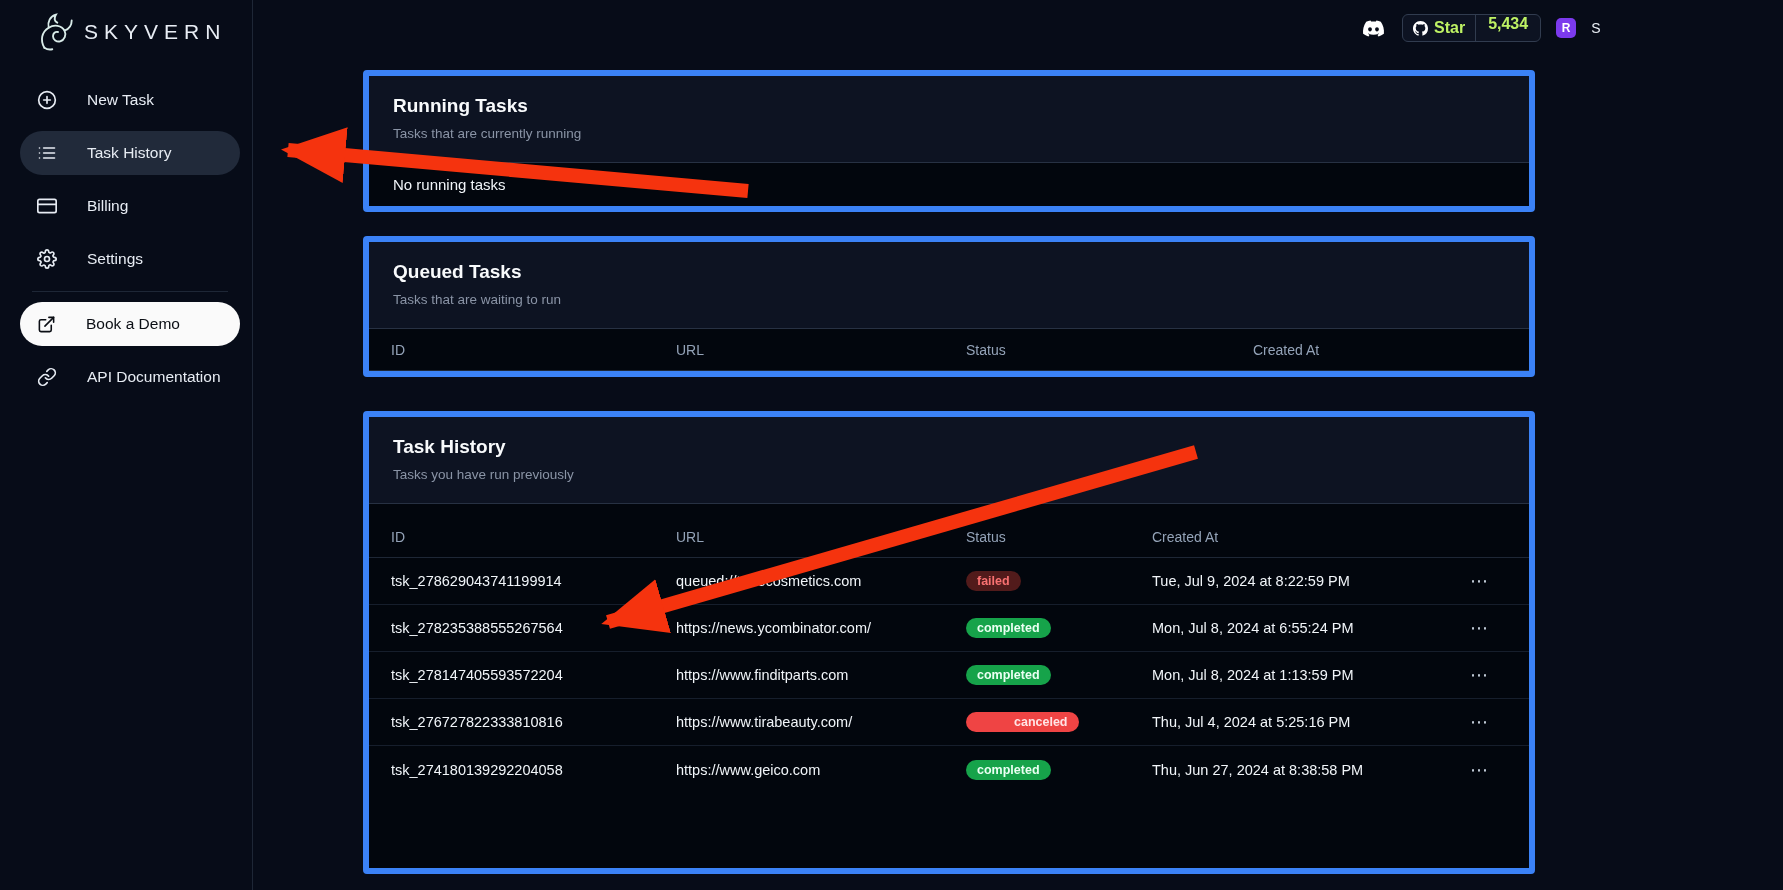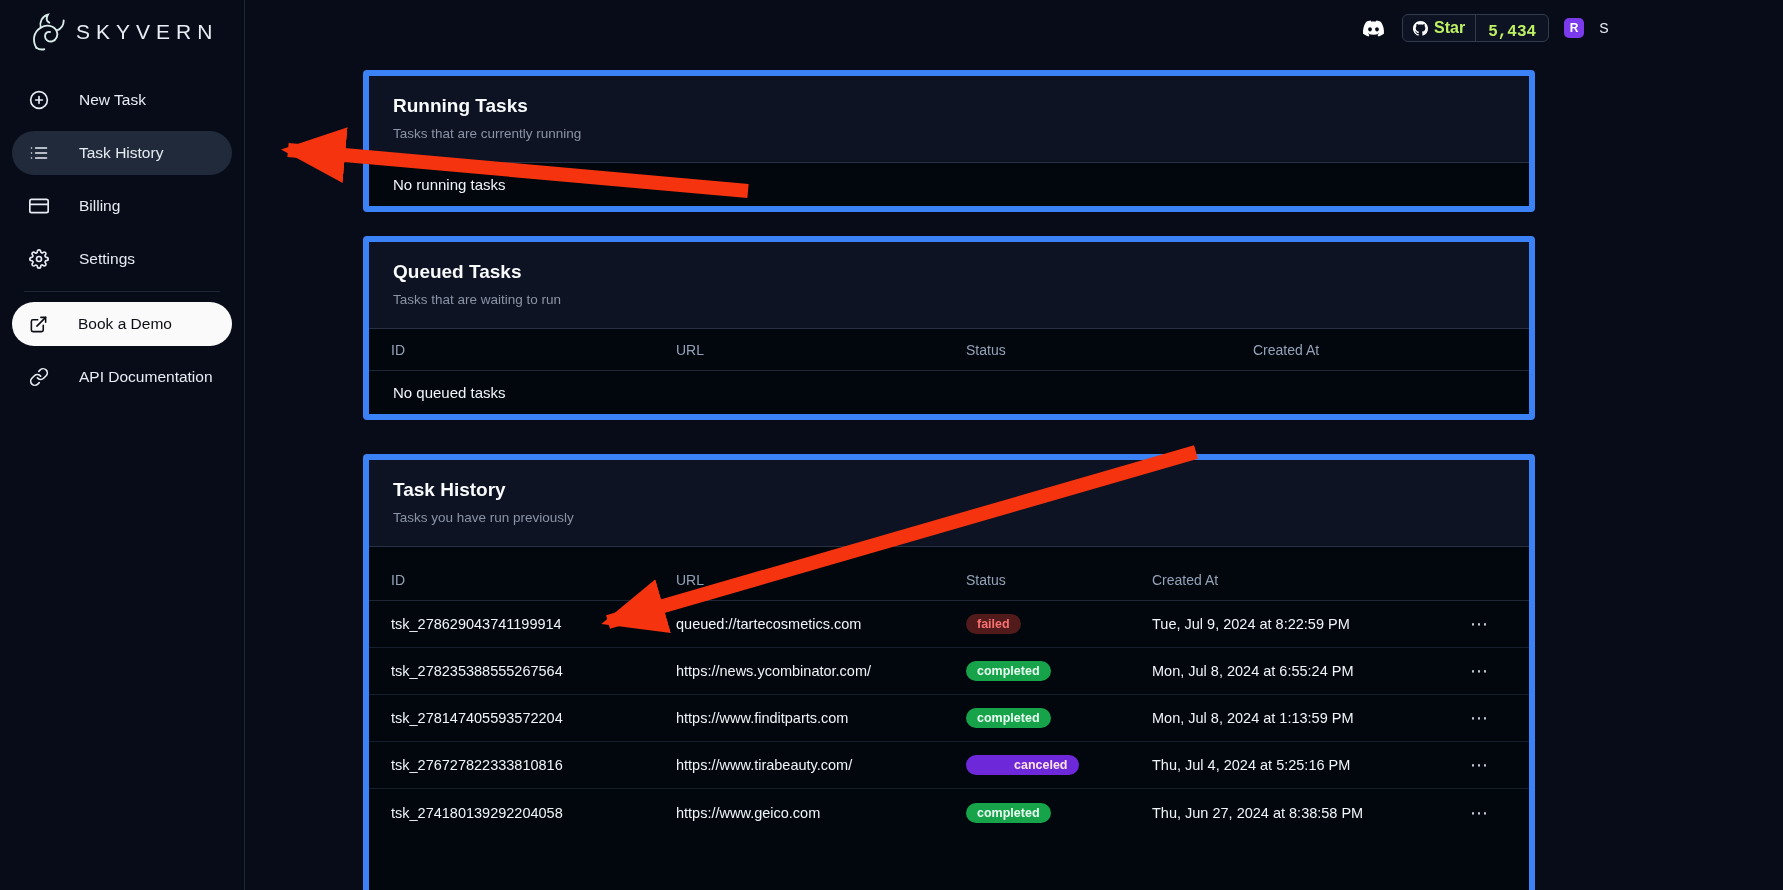--- a/index.html
+++ b/index.html
@@ -4,21 +4,21 @@
 <style>
   * { margin:0; padding:0; box-sizing:border-box; }
   html,body { width:1783px; height:890px; }
   body {
     position:relative; overflow:hidden;
     background:#070c18; color:#f8fafc;
     font-family:"Liberation Sans", sans-serif;
   }
   
   .sidebar {
-    position:absolute; left:0; top:0; width:245px; height:100%;
+    position:absolute; left:8px; top:0; width:245px; height:100%;
     border-right:1px solid #1e2736; background:#070c18; z-index:2;
   }
   .logo-row { display:flex; align-items:center; gap:8px; padding:8px 18px 0 22px; height:56px; cursor:pointer; }
   .logo-mark { width:46px; height:46px; }
   .brand-name { font-size:21px; letter-spacing:6px; color:#e8edf4; font-weight:400; }
   .nav { padding:0 12px; margin-top:22px; }
   .nav-item {
     display:flex; align-items:center; gap:30px; height:44px; margin-bottom:9px;
     padding:0 17px; border-radius:24px; font-size:15.5px; color:#e7ecf3; cursor:pointer;
   }
@@ -27,21 +27,21 @@
   .nav-divider { border-top:1px solid #1e2736; margin:10px 12px 10px 12px; }
   .nav-item.demo { background:#fafafa; color:#0b0e14; font-weight:500; }
   
   .topbar { position:absolute; left:1360px; top:14px; display:flex; align-items:center; gap:15px; z-index:2; }
   .discord-btn { width:27px; height:21px; cursor:pointer; display:flex; align-items:center; }
   .gh-btn {
     display:flex; align-items:stretch; height:28px; border:1px solid #313c4f;
     border-radius:6px; overflow:hidden; background:#0d1322; cursor:pointer;
   }
   .gh-left { display:flex; align-items:center; gap:6px; padding:0 10px; border-right:1px solid #313c4f; }
-  .gh-right { display:flex; align-items:flex-end; padding:0 12px;font-family:Liberation Mono, monospace; }
+  .gh-right { display:flex; align-items:flex-start; padding:0 12px; }
   .gh-btn span { font-size:16px; font-weight:700; color:#bef264; }
   .avatar {
     width:20px; height:20px; border-radius:5px; background:#7c3aed; color:#fff;
     display:flex; align-items:center; justify-content:center; font-size:12px; font-weight:700; cursor:pointer;
   }
   .trunc { font-size:14px; color:#e8edf4; }
   
   .main { position:absolute; left:363px; top:70px; width:1172px; z-index:1; }
   .card {
     border:6px solid #3b82f6; border-radius:4px; overflow:hidden; background:#02060d;
@@ -58,21 +58,21 @@
   .grid-q  { grid-template-columns:285px 290px 287px 1fr; }
   .grid-h  { grid-template-columns:285px 290px 186px 330px 1fr; }
   .thead { height:42px; border-bottom:1px solid #1e2736; background:#02060d; }
   .thead .th { font-size:14px; color:#94a3b8; padding-left:22px; }
   .trow { height:47px; border-bottom:1px solid #161e2c; background:#02060d; cursor:pointer; }
   .trow:last-child { border-bottom:none; }
   .td { font-size:14.5px; color:#f1f5f9; padding-left:22px; white-space:nowrap; overflow:hidden; }
   .badge { display:inline-block; padding:3px 11px; border-radius:999px; font-size:12.5px; font-weight:700; }
   .badge-failed    { background:#521b1b; color:#f87171; }
   .badge-completed { background:#16a34a; color:#eafff3; }
-  .badge-canceled  { background:#6d28d9; color:#ffe4e6;padding-left:48px; }
+  .badge-canceled  { background:#ef4444; color:#ffe4e6;padding-left:48px; }
   .dots { text-align:center; color:#cbd5e1; font-size:18px; letter-spacing:1px; padding-right:30px; cursor:pointer; }
   .hist-pad { padding-top:12px; background:#02060d; }
   .hist-body { min-height:310px; }
   
   .arrows { position:absolute; left:0; top:0; z-index:9; pointer-events:none; }
 </style>
 </head>
 <body>
 
 <aside class="sidebar">
@@ -176,21 +176,20 @@
     <div class="card-head">
       <div class="card-title">Queued Tasks</div>
       <div class="card-sub">Tasks that are waiting to run</div>
     </div>
     <div class="thead grid-q">
       <div class="th">ID</div>
       <div class="th">URL</div>
       <div class="th">Status</div>
       <div class="th">Created At</div>
     </div>
-    <div class="card-empty">No queued tasks</div>
   </section>
 
   <section class="card">
     <div class="card-head">
       <div class="card-title">Task History</div>
       <div class="card-sub">Tasks you have run previously</div>
     </div>
     <div class="hist-pad">
       <div class="thead grid-h">
         <div class="th">ID</div>

